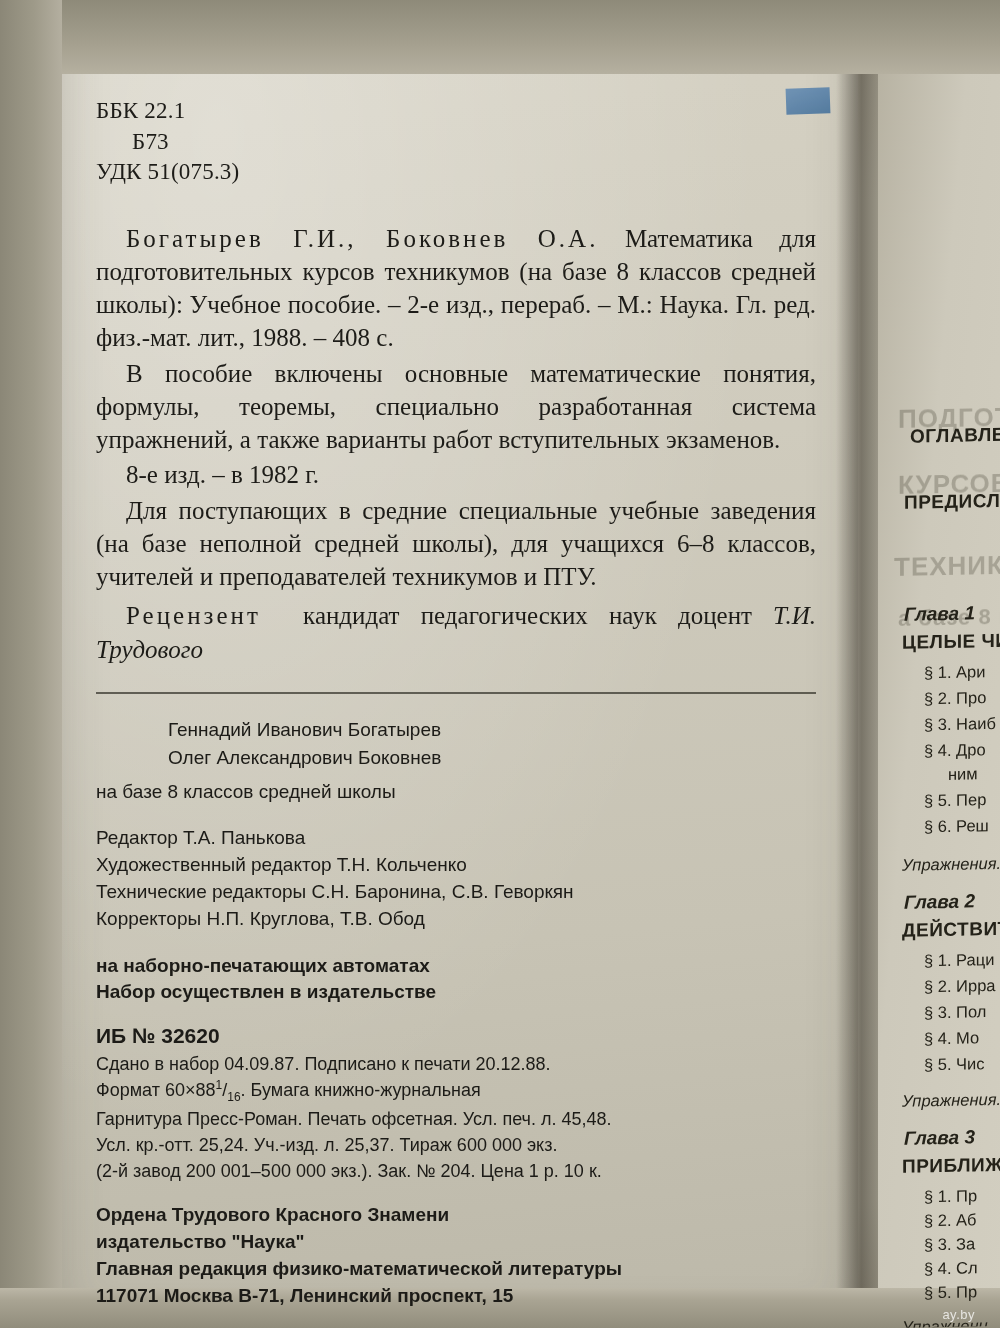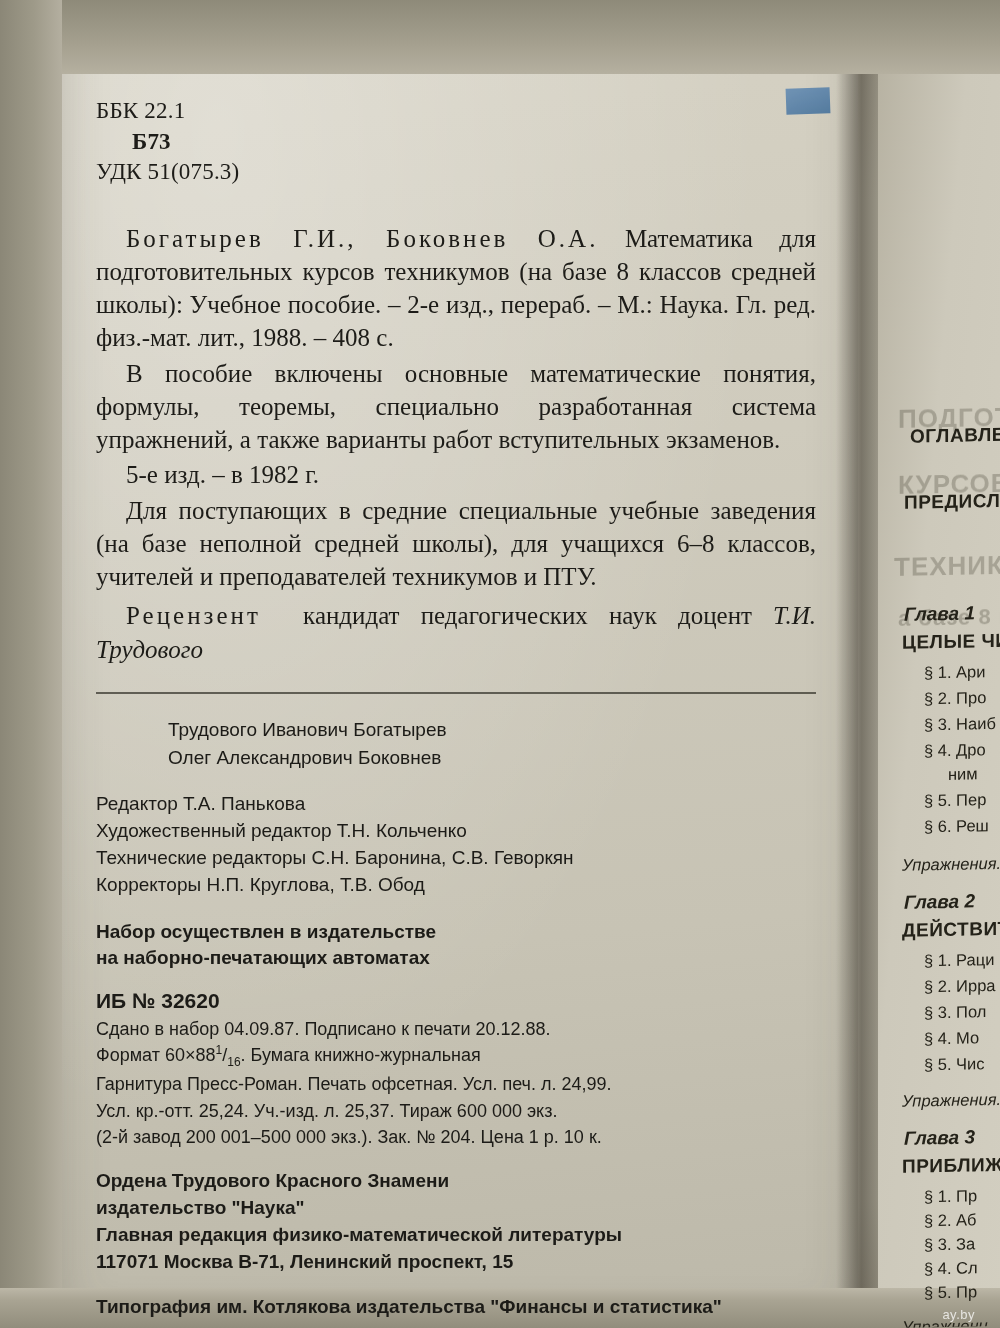--- a/index.html
+++ b/index.html
@@ -83,21 +83,21 @@
 
   
   .content {
     position: absolute;
     left: 96px;
     top: 96px;
     width: 720px;
     color: #1d1c18;
   }
   .codes { font-size: 23px; line-height: 1.33; letter-spacing: .2px; }
-  .codes .indent1 { padding-left: 36px; font-weight: bold; }
+  .codes .indent1 { padding-left: 36px; }
 
   .annot { margin-top: 34px; font-size: 25px; line-height: 1.33; text-align: justify; }
   .annot p { margin: 0 0 2px 0; }
   .annot .p-ind { text-indent: 30px; }
   .sp { letter-spacing: 3px; }
   .ital { font-style: italic; }
 
   .rule {
     margin: 26px 0 0 0;
     height: 2px;
@@ -179,52 +179,53 @@
 
     <div class="codes">
       <div>ББК 22.1</div>
       <div class="indent1">Б73</div>
       <div>УДК 51(075.3)</div>
     </div>
 
     <div class="annot">
       <p class="p-ind"><span class="sp">Богатырев Г.И.,   Боковнев О.А.</span><span> Математика для подготовительных курсов техникумов (на базе 8 классов средней школы): Учебное пособие. – 2-е изд., перераб. – М.: Наука. Гл. ред. физ.-мат. лит., 1988. – 408 с.</span></p>
       <p class="p-ind">В пособие включены основные математические понятия, формулы, теоремы, специально разработанная система упражнений, а также варианты работ вступительных экзаменов.</p>
-      <p class="p-ind">5-е изд. – в 1982 г.</p>
+      <p class="p-ind">8-е изд. – в 1982 г.</p>
       <p class="p-ind">Для поступающих в средние специальные учебные заведения (на базе неполной средней школы), для учащихся 6–8 классов, учителей и преподавателей техникумов и ПТУ.</p>
       <p class="p-ind" style="margin-top:6px"><span class="sp">Рецензент</span>&nbsp;&nbsp;<span>кандидат педагогических наук доцент </span><span class="ital">Т.И. Трудового</span></p>
     </div>
 
     <div class="rule"></div>
 
     <div class="impr">
       <div class="names">
-        <div>Трудового Иванович Богатырев</div>
+        <div>Геннадий Иванович Богатырев</div>
         <div>Олег Александрович Боковнев</div>
       </div>
 
+      <div class="subtitle">на базе 8 классов средней школы</div>
 
       <div class="staff">
         <div><span>Редактор </span><span class="it">Т.А. Панькова</span></div>
         <div><span>Художественный редактор </span><span class="it">Т.Н. Кольченко</span></div>
         <div><span>Технические редакторы </span><span class="it">С.Н. Баронина, С.В. Геворкян</span></div>
         <div><span>Корректоры </span><span class="it">Н.П. Круглова, Т.В. Обод</span></div>
       </div>
 
       <div class="setblock">
+        <div>на наборно-печатающих автоматах</div>
         <div>Набор осуществлен в издательстве</div>
-        <div>на наборно-печатающих автоматах</div>
       </div>
 
       <div class="ib">ИБ № 32620</div>
 
       <div class="tech">
         <div>Сдано в набор 04.09.87. Подписано к печати 20.12.88.</div>
         <div><span>Формат 60×88</span><sup class="frac">1</sup>/<sub class="frac">16</sub><span>. Бумага книжно-журнальная</span></div>
-        <div>Гарнитура Пресс-Роман. Печать офсетная. Усл. печ. л. 24,99.</div>
+        <div>Гарнитура Пресс-Роман. Печать офсетная. Усл. печ. л. 45,48.</div>
         <div>Усл. кр.-отт. 25,24. Уч.-изд. л. 25,37. Тираж 600 000 экз.</div>
         <div>(2-й завод 200  001–500 000 экз.). Зак. № 204. Цена 1 р. 10 к.</div>
       </div>
 
       <div class="pub">
         <div>Ордена Трудового Красного Знамени</div>
         <div>издательство "Наука"</div>
         <div>Главная редакция физико-математической литературы</div>
         <div>117071 Москва В-71, Ленинский проспект, 15</div>
       </div>

